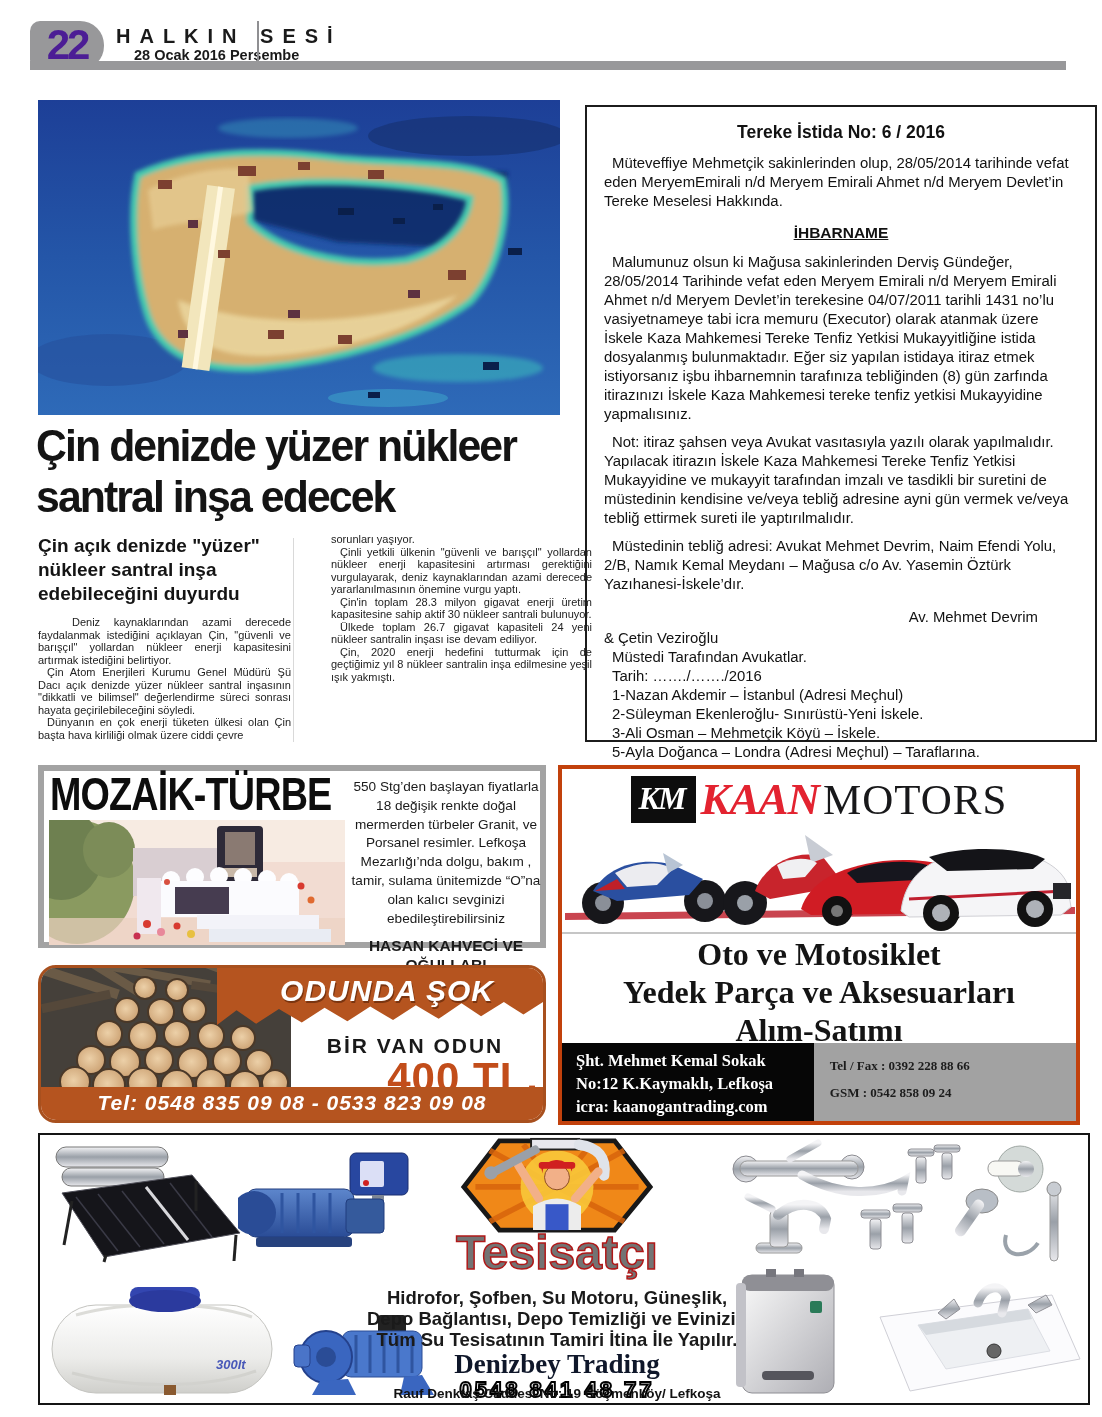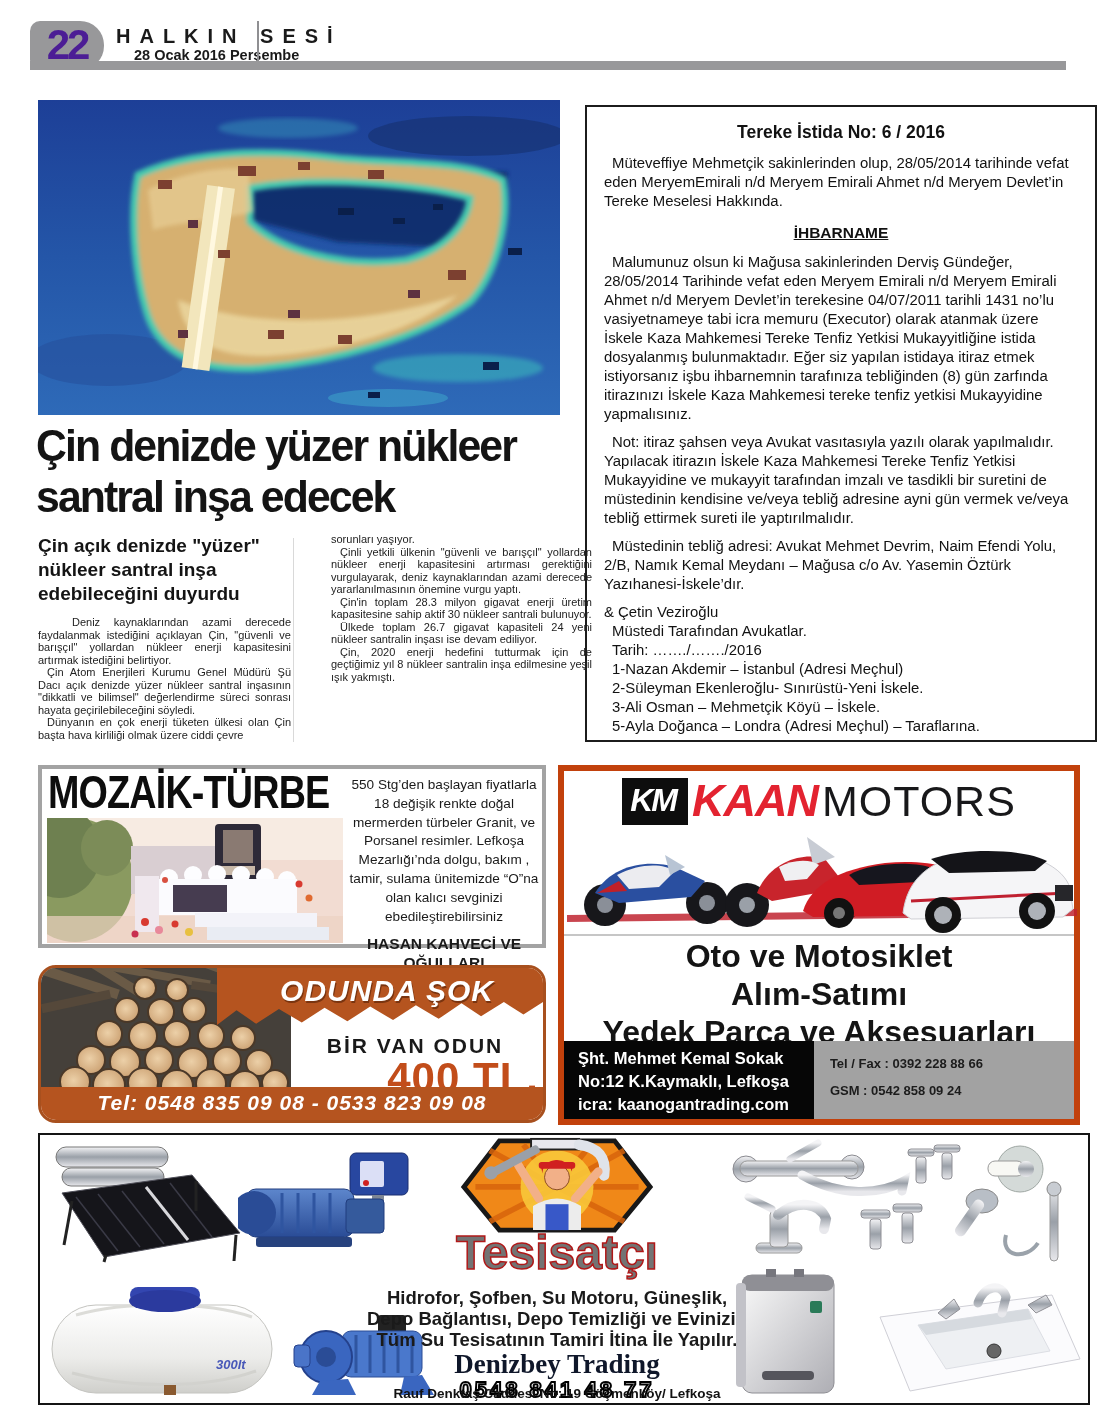--- a/index.html
+++ b/index.html
@@ -25,41 +25,41 @@
   
   .notice{left:585px;top:105px;width:512px;height:637px;border:2px solid #1c1c1c;box-sizing:border-box;
     padding:8px 17px 6px 17px;font-size:14.9px;line-height:19px;color:#121212;}
   .notice-title{text-align:center;font-weight:bold;font-size:17.5px;margin:8px 0 12px 0;}
   .notice-p{margin:0 0 9px 0;text-indent:8px;}
   .notice-head{text-align:center;font-weight:bold;text-decoration:underline;font-size:15.5px;margin:12px 0 11px 0;}
   .notice-sig{text-align:right;margin:14px 40px 2px 0;}
   .notice-line{margin:0;text-indent:8px;}
   .notice-line.noind{text-indent:0;}
   
-  .mozaik{left:38px;top:765px;width:508px;height:183px;border:4px solid #a3a3a3;box-sizing:border-box;padding-left:12px;}
+  .mozaik{left:38px;top:765px;width:508px;height:183px;border:6px solid #a3a3a3;box-sizing:border-box;padding-left:12px;}
   .moz-title{left:6px;top:-4px;font-size:46px;font-weight:900;letter-spacing:-1px;transform:scaleX(.82);
     transform-origin:left top;white-space:nowrap;color:#0d0d0d;}
   .moz-photo{left:5px;top:49px;width:296px;height:125px;}
   .moz-right{left:304px;top:7px;width:196px;text-align:center;font-size:13.6px;line-height:18.8px;color:#1a1a1a;}
   .moz-company{font-size:15.5px;font-weight:800;margin-top:9px;}
   .moz-tel{font-size:13.4px;font-weight:600;margin-top:9px;line-height:19px;}
   
   .odunda{left:38px;top:965px;width:508px;height:158px;border:3px solid #a8501e;border-radius:18px;
     box-sizing:border-box;overflow:hidden;background:#fff;}
   .od-photo{left:0;top:0;width:250px;height:122px;}
   .od-banner{left:176px;top:0;width:326px;height:62px;background:#b5541f;
     clip-path:polygon(0 0,100% 0,100% 55%,94% 75%,88% 55%,81% 78%,75% 57%,68% 82%,61% 60%,54% 84%,47% 62%,40% 86%,33% 64%,26% 88%,19% 66%,12% 90%,6% 68%,0 92%);}
   .od-banner-text{left:196px;top:6px;width:300px;text-align:center;color:#fff;font-weight:900;font-style:italic;
     font-size:30px;letter-spacing:1px;text-shadow:1px 2px 0 #7a340f;}
   .od-line1{left:250px;top:66px;width:248px;text-align:center;font-weight:800;font-size:21px;letter-spacing:2px;color:#1a1a1a;}
   .od-price{left:250px;top:86px;width:248px;text-align:right;font-weight:900;font-size:42px;color:#c24d1a;letter-spacing:1px;}
   .od-bar{left:0;bottom:0;width:100%;height:33px;background:#b5541f;color:#fff;text-align:center;
     font-weight:900;font-style:italic;font-size:21px;line-height:32px;letter-spacing:1px;}
   
-  .kaan{left:558px;top:765px;width:522px;height:360px;border:6px solid #c2410c;box-sizing:border-box;background:#fff;}
+  .kaan{left:558px;top:765px;width:522px;height:360px;border:4px solid #c2410c;box-sizing:border-box;background:#fff;font-family:Liberation Serif, serif;}
   .kaan-logo{left:0;top:4px;width:100%;display:flex;justify-content:center;align-items:center;gap:4px;}
   .km-box{background:#0d0d0d;color:#fff;font-style:italic;font-weight:900;font-size:32px;padding:4px 12px 6px 8px;letter-spacing:-2px;}
   .kaan-red{color:#e32330;font-weight:900;font-style:italic;font-size:45px;letter-spacing:-1px;}
   .kaan-motors{color:#18181a;font-weight:400;font-size:43px;letter-spacing:1px;}
   .kaan-vehicles{left:3px;top:52px;width:510px;height:110px;}
   .kaan-divider{left:0;top:163px;width:100%;height:0;border-top:2px solid #c6c6c6;}
   .kaan-slogan{left:0;top:166px;width:100%;text-align:center;font-weight:800;font-size:32px;line-height:38px;color:#141414;}
   .kaan-contact{left:0;bottom:0;width:100%;height:78px;display:flex;}
   .kc-left{width:49%;background:#060606;color:#fff;font-weight:700;font-size:16.5px;line-height:23px;
     padding:6px 0 0 14px;box-sizing:border-box;}
@@ -172,20 +172,21 @@
   <p class="bodyp ind2">Çin, 2020 enerji hedefini tutturmak için de geçtiğimiz yıl 8 nükleer santralin inşa edilmesine yeşil ışık yakmıştı.</p>
 </div>
 
 <div class="abs notice">
   <div class="notice-title">Tereke İstida No:  6 / 2016</div>
   <p class="notice-p">Müteveffiye Mehmetçik sakinlerinden olup, 28/05/2014 tarihinde vefat eden  MeryemEmirali n/d Meryem Emirali Ahmet n/d Meryem Devlet’in Tereke Meselesi Hakkında.</p>
   <div class="notice-head">İHBARNAME</div>
   <p class="notice-p">Malumunuz olsun ki Mağusa sakinlerinden Derviş Gündeğer, 28/05/2014 Tarihinde vefat eden Meryem Emirali n/d Meryem Emirali Ahmet n/d Meryem Devlet’in terekesine 04/07/2011 tarihli 1431 no’lu vasiyetnameye tabi icra memuru (Executor) olarak atanmak üzere İskele Kaza Mahkemesi Tereke Tenfiz Yetkisi Mukayyitliğine istida dosyalanmış bulunmaktadır. Eğer siz yapılan istidaya itiraz etmek istiyorsanız işbu ihbarnemnin tarafınıza tebliğinden (8) gün zarfında itirazınızı İskele Kaza Mahkemesi tereke tenfiz yetkisi Mukayyidine yapmalısınız.</p>
   <p class="notice-p">Not: itiraz şahsen veya Avukat vasıtasıyla yazılı olarak yapılmalıdır. Yapılacak itirazın İskele Kaza Mahkemesi Tereke Tenfiz Yetkisi Mukayyidine ve mukayyit tarafından imzalı ve tasdikli bir suretini de müstedinin kendisine ve/veya tebliğ adresine ayni gün vermek ve/veya tebliğ ettirmek sureti ile yaptırılmalıdır.</p>
   <p class="notice-p">Müstedinin tebliğ adresi: Avukat Mehmet Devrim, Naim Efendi Yolu, 2/B, Namık Kemal Meydanı – Mağusa c/o Av. Yasemin Öztürk Yazıhanesi-İskele’dır.</p>
+  <div class="notice-sig">Av. Mehmet Devrim</div>
   <p class="notice-line noind">&amp; Çetin Veziroğlu</p>
   <p class="notice-line">Müstedi Tarafından Avukatlar.</p>
   <p class="notice-line">Tarih: ……./……./2016</p>
   <p class="notice-line">1-Nazan Akdemir – İstanbul (Adresi Meçhul)</p>
   <p class="notice-line">2-Süleyman Ekenleroğlu- Sınırüstü-Yeni İskele.</p>
   <p class="notice-line">3-Ali Osman – Mehmetçik Köyü – İskele.</p>
   <p class="notice-line">5-Ayla Doğanca – Londra (Adresi Meçhul) – Taraflarına.</p>
 </div>
 
 <div class="abs mozaik">
@@ -333,22 +334,22 @@
       <circle cx="376" cy="92" r="18" fill="#121212"></circle>
         <circle cx="376" cy="92" r="9" fill="#aeb2b8"></circle>
       <circle cx="470" cy="88" r="18" fill="#121212"></circle>
         <circle cx="470" cy="88" r="9" fill="#aeb2b8"></circle>
       <rect x="488" y="62" width="18" height="16" fill="#26262a"></rect>
     </svg>
   </div>
   <div class="abs kaan-divider"></div>
   <div class="abs kaan-slogan">
     <div>Oto ve Motosiklet</div>
+    <div>Yedek Parça ve Aksesuarları</div>
     <div>Alım-Satımı</div>
-    <div>Yedek Parça ve Aksesuarları</div>
   </div>
   <div class="abs kaan-contact">
     <div class="kc-left">
       <div>Şht. Mehmet Kemal Sokak</div>
       <div>No:12 K.Kaymaklı, Lefkoşa</div>
       <div>icra: kaanogantrading.com</div>
     </div>
     <div class="kc-right">
       <div>Tel / Fax : 0392 228 88 66</div>
       <div>GSM : 0542 858 09 24</div>

